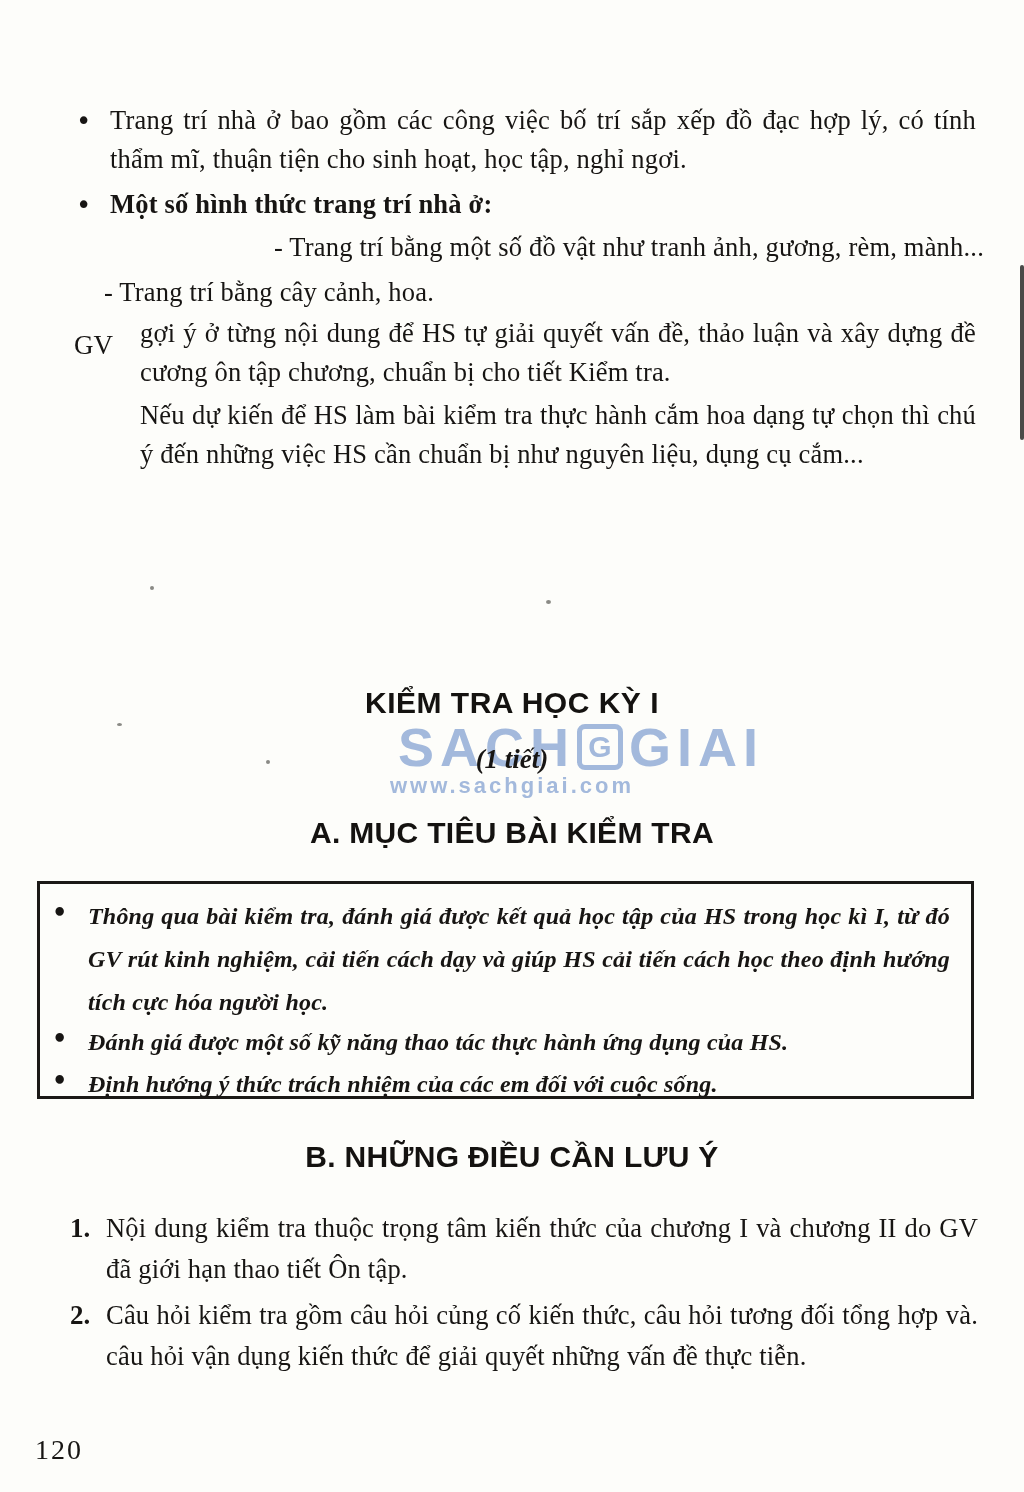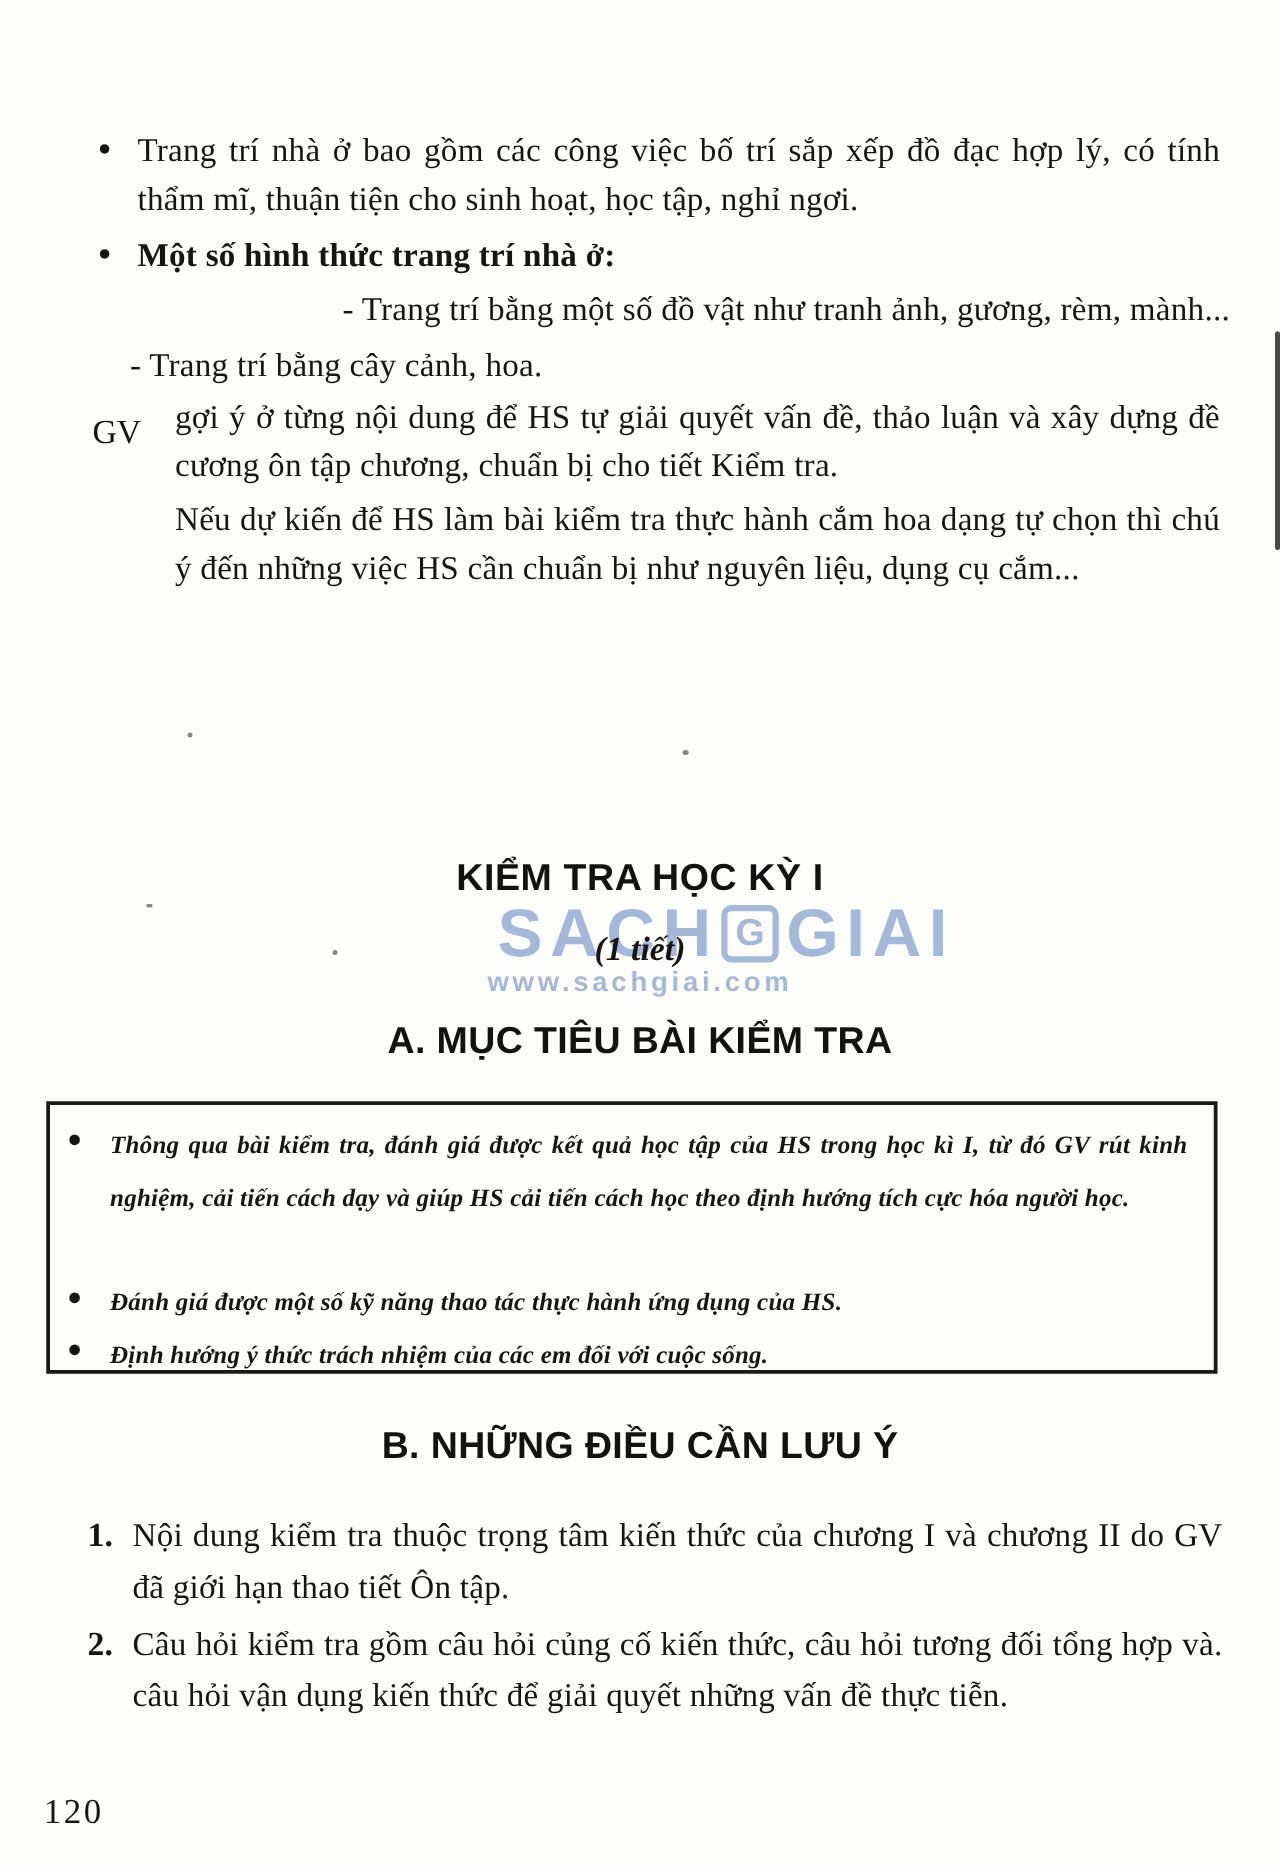--- a/index.html
+++ b/index.html
@@ -102,21 +102,21 @@
     left:37px;top:881px;
     width:937px;height:218px;
     border:3px solid #1b1916;
     box-sizing:border-box;
     background:transparent;
   }
   .box-text{
     position:absolute;
     font-weight:700;
     font-style:italic;
-    font-size:20px;
+    font-size:24px;
     line-height:43px;
     text-align:justify;
     letter-spacing:0.2px;
   }
   .box-dot{
     position:absolute;
     font-size:24px;
     font-family:"DejaVu Sans", sans-serif;
     font-weight:700;
   }

